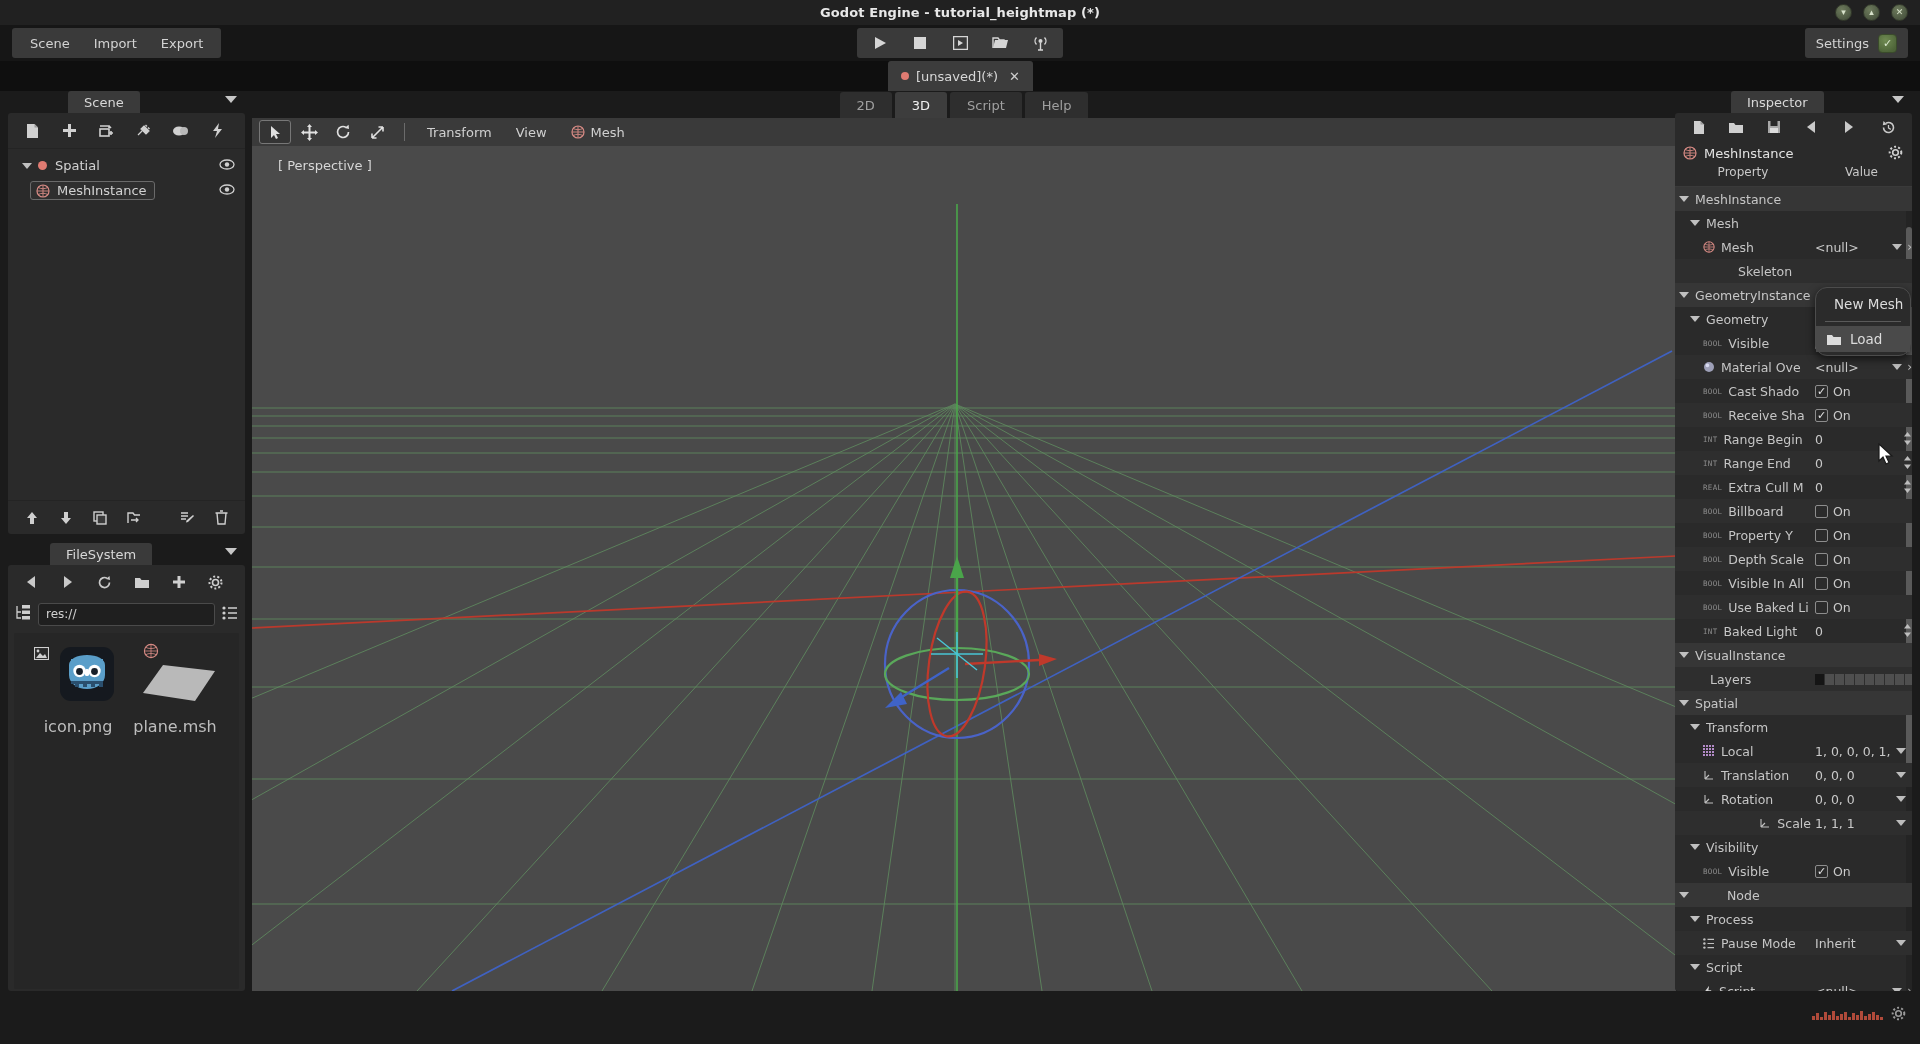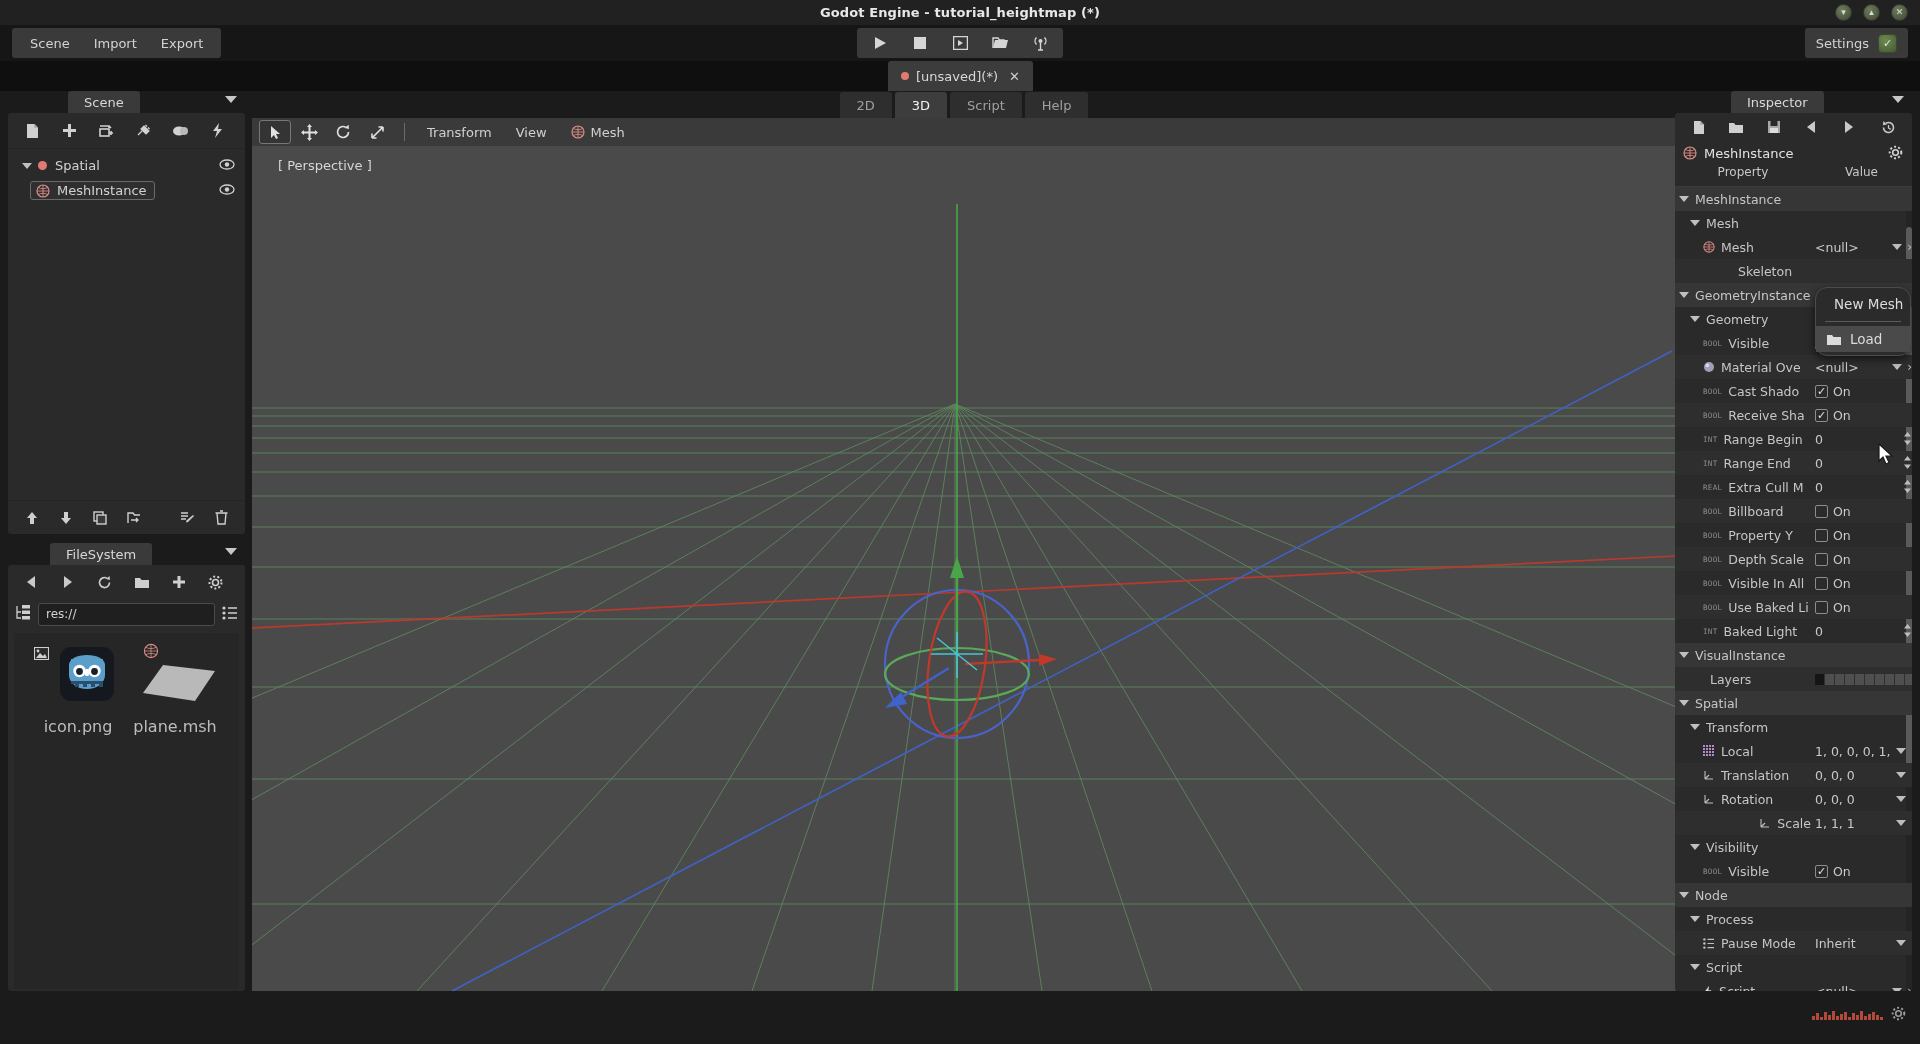--- a/index.html
+++ b/index.html
@@ -1025,21 +1025,21 @@
             <div class="prow">
               <span class="pname" style="padding-left: 28px;">
                 <span class="ptype">BOOL</span>
                 <span>Visible</span>
               </span>
               <span class="pval">
                 <span class="chk">✓</span>
                 <span>On</span>
               </span>
             </div>
-            <div class="prow cat" style="padding-left: 4px;">
+            <div class="prow cat" style="padding-left: 4px; gap: 32px;">
               <span class="tri"></span>
               <span class="plabel">Node</span>
             </div>
             <div class="prow" style="background: transparent; padding-left: 15px;">
               <span class="tri"></span>
               <span class="plabel">Process</span>
             </div>
             <div class="prow alt">
               <span class="pname" style="padding-left: 28px;">
                 <span style="display: flex;">

